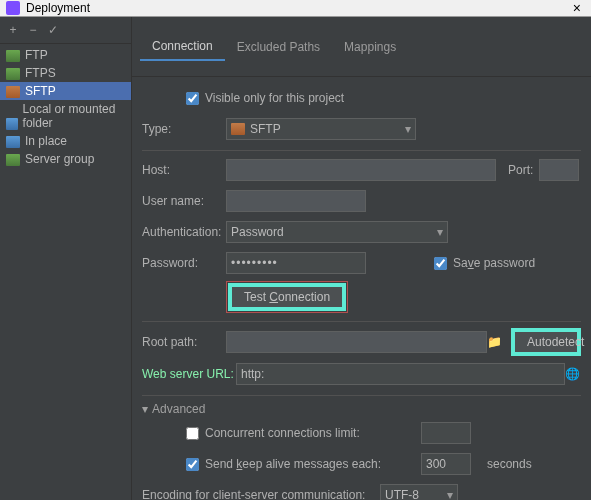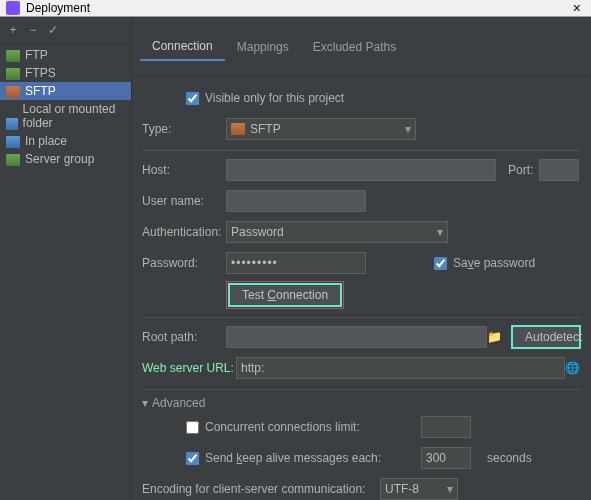--- a/index.html
+++ b/index.html
@@ -28,21 +28,21 @@
   .form { padding: 8px 10px 0 10px; flex: 1; overflow: auto; }
   .row { display: flex; align-items: center; min-height: 26px; margin-bottom: 5px; }
   .label { width: 84px; color: #b0b0b0; text-align: left; }
   .label-wide { width: 210px; color: #b0b0b0; }
   .chk { display: flex; align-items: center; gap: 6px; color: #b0b0b0; margin-left: 44px; }
   input[type="checkbox"] { accent-color: #4a88c7; background:#555;}
   .field { background: #45494a; border: 1px solid #5e6060; color: #bbb; padding: 3px 4px; height: 22px; }
   .field.masked { background: #52565a; color:#52565a; }
   .select { background: #45494a; border: 1px solid #5e6060; padding: 2px 4px; height: 22px; display:flex; align-items:center; justify-content: space-between; cursor: default; }
   .select .car { color:#999; margin-left:6px;}
-  .btn { background: #4c5052; border: 2px solid #5eead4; color: #c0c0c0; padding: 3px 12px; cursor: default; }
+  .btn { background: #4c5052; border: 4px solid #5eead4; color: #c0c0c0; padding: 3px 12px; cursor: default; }
   .test-btn-wrap { display:inline-block; border: 1px solid #b05050; padding:1px; }
   .divider { border-top: 1px solid #515151; margin: 8px 0 6px; }
   .section-expander { display:flex; align-items:center; gap:4px; color:#a0a0a0; margin: 2px 0 4px; cursor: default;}
   .und { text-decoration: underline; }
   .port-label { margin: 0 6px 0 12px; color:#b0b0b0;}
   .folder-icon { width:16px;height:16px; color:#888; display:flex; align-items:center; justify-content:center;}
 </style>
 </head>
 <body>
 
@@ -86,22 +86,22 @@
         <div class="tree-item">
           <span class="ftype-icon ic-green"></span>
           <span>Server group</span>
         </div>
       </div>
     </div>
 
     <div class="detail">
       <div class="tabs">
         <div class="tab active">Connection</div>
+        <div class="tab">Excluded Paths</div>
         <div class="tab">Mappings</div>
-        <div class="tab">Excluded Paths</div>
       </div>
 
       <div class="form">
         <div class="row chk">
           <input type="checkbox" checked="" style="">
           <span>Visible only for this project</span>
         </div>
         <div class="row">
           <span class="label">Type:</span>
           <div class="select" style="width:190px;">

